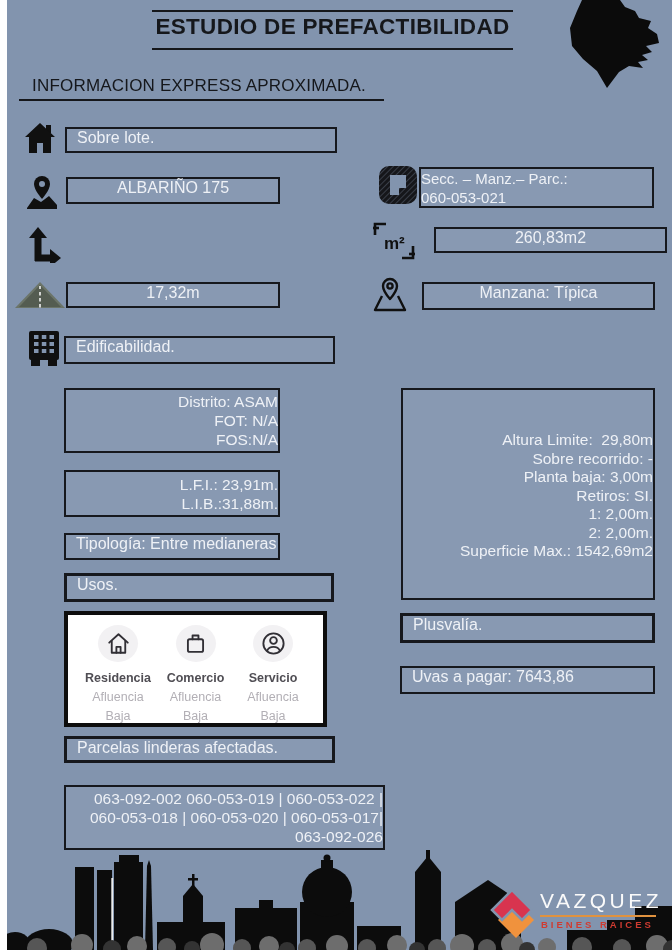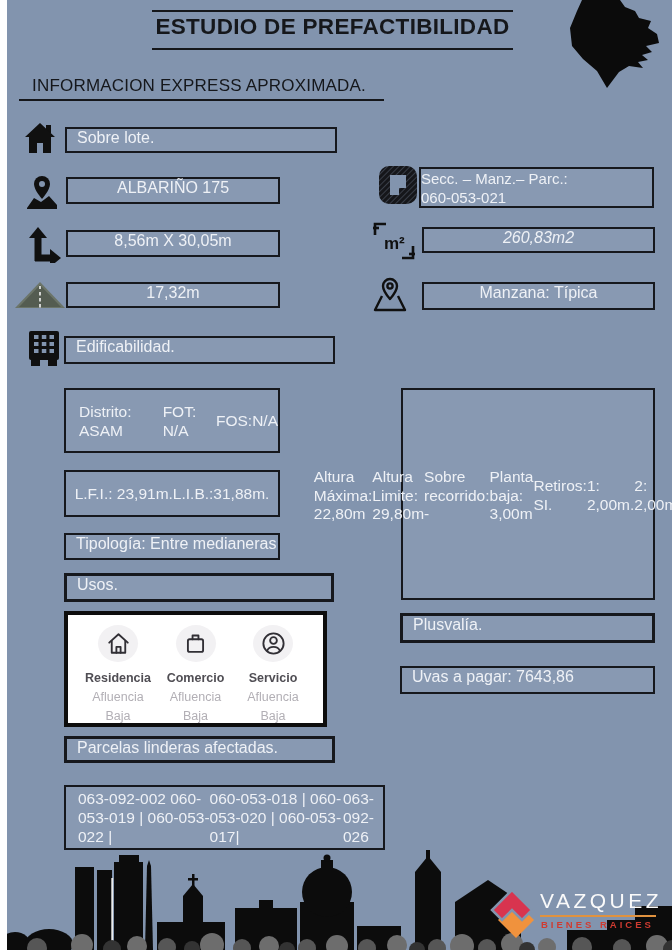--- a/index.html
+++ b/index.html
@@ -20,21 +20,21 @@
   }
   .box {
     position:absolute; border:2px solid #16181d;
     background:rgba(255,255,255,0.055);
     color:#eef1f6; font-size:16px;
     display:flex; 
   }
   .box.center { justify-content:center; }
   .box.left { padding-left:10px; }
   .box.thick { border-width:3px; }
-  .box.col { flex-direction:row; align-items:center; justify-content:center; }
+  .box.col { flex-direction:column; align-items:flex-end; justify-content:center; }
   .line { line-height:19px; font-size:15.5px; white-space:pre-wrap; }
   .rules-box { padding:4px 0 0 17px; }
   .rules-box .line { line-height:18.6px; }
   .secc-box { flex-direction:column; justify-content:center; font-size:15px; line-height:19px; }
   .card {
     position:absolute; left:57px; top:611px; width:263px; height:116px;
     background:#ffffff; border:4px solid #0d0d0d;
     display:flex; justify-content:space-between; padding:10px 12px 0 12px;
   }
   .uso-col { display:flex; flex-direction:column; align-items:center; width:76px; }
@@ -119,23 +119,20 @@
   </svg>
 
   <div class="box left" style="left:58px; top:127px; width:272px; height:26px;">
     <span>Sobre lote.</span>
   </div>
 
   <div class="box center" style="left:59px; top:177px; width:214px; height:27px;">
     <span>ALBARIÑO 175</span>
   </div>
 
-  <div class="box center" style="left:59px; top:230px; width:214px; height:27px;">
-    <span>8,56m X 30,05m</span>
-  </div>
 
   <div class="box center" style="left:59px; top:282px; width:214px; height:26px;">
     <span>17,32m</span>
   </div>
 
   <div class="box left" style="left:57px; top:336px; width:271px; height:28px;">
     <span>Edificabilidad.</span>
   </div>
 
   <div class="box col" style="left:57px; top:388px; width:216px; height:65px; padding-left:13px;">
@@ -238,30 +235,29 @@
       <circle cx="17" cy="10" r="2.6"></circle>
       <polyline points="9,20 2,34 32,34 25,20"></polyline>
     </g>
   </svg>
 
   <div class="box center secc-box" style="left:412px; top:167px; width:235px; height:41px;">
     <div>Secc. – Manz.– Parc.:</div>
     <div>060-053-021</div>
   </div>
 
-  <div class="box center" style="left:415px; top:227px; width:233px; height:26px;font-style:italic;">
+  <div class="box center" style="left:427px; top:227px; width:233px; height:26px;">
     <span>260,83m2</span>
   </div>
 
   <div class="box center" style="left:415px; top:282px; width:233px; height:28px;">
     <span>Manzana: Típica</span>
   </div>
 
   <div class="box col rules-box" style="left:394px; top:388px; width:254px; height:212px;">
-    <div class="line">Altura Máxima: 22,80m</div>
     <div class="line">Altura Limite:  29,80m</div>
     <div class="line">Sobre recorrido: -</div>
     <div class="line">Planta baja: 3,00m</div>
     <div class="line">Retiros: SI.</div>
     <div class="line">1: 2,00m.</div>
     <div class="line">2: 2,00m.</div>
     <div class="line">Superficie Max.: 1542,69m2</div>
   </div>
 
   <div class="box left thick" style="left:393px; top:613px; width:255px; height:30px;">

